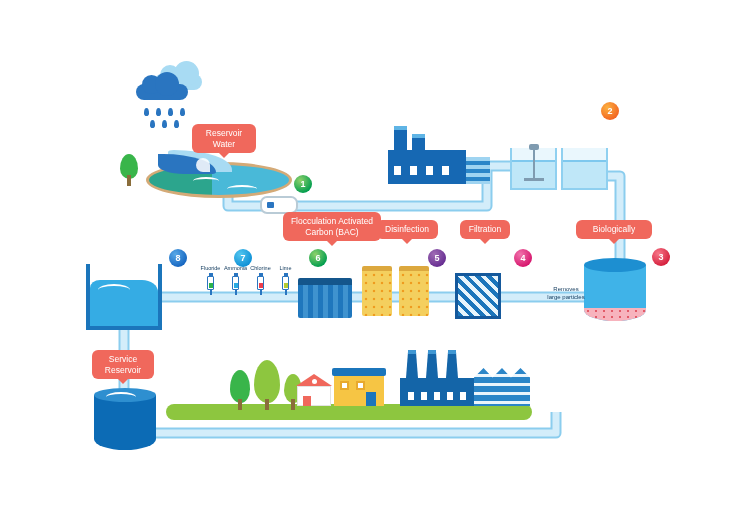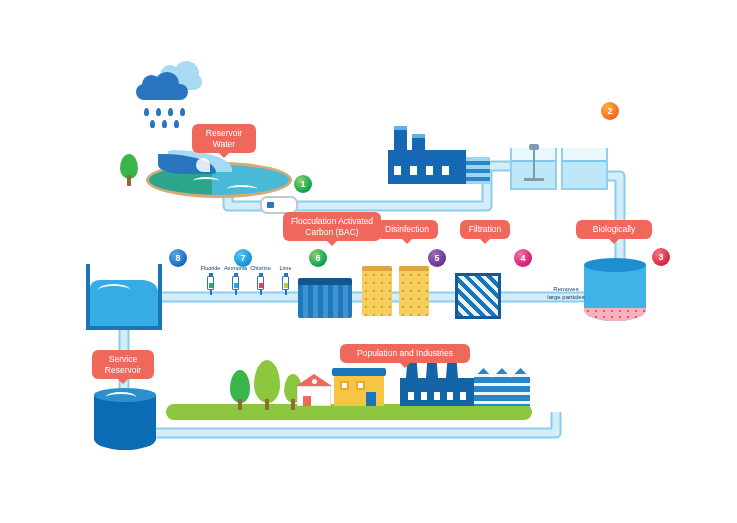--- a/index.html
+++ b/index.html
@@ -350,21 +350,20 @@
 
   <div class="tag" style="left:192px;top:124px;width:64px;">Reservoir
 Water</div>
   <div class="tag" style="left:576px;top:220px;width:76px;">Biologically</div>
   <div class="tag" style="left:460px;top:220px;width:50px;">Filtration</div>
   <div class="tag" style="left:376px;top:220px;width:62px;">Disinfection</div>
   <div class="tag" style="left:283px;top:212px;width:98px;">Flocculation Activated
 Carbon (BAC)</div>
   <div class="tag" style="left:92px;top:350px;width:62px;">Service
 Reservoir</div>
-  <div class="tag" style="left:340px;top:344px;width:130px;">Population and Industries</div>
 
   <div class="badge b-green" style="left:294px;top:175px;">1</div>
   <div class="badge b-orange" style="left:601px;top:102px;">2</div>
   <div class="badge b-red" style="left:652px;top:248px;">3</div>
   <div class="badge b-magenta" style="left:514px;top:249px;">4</div>
   <div class="badge b-purple" style="left:428px;top:249px;">5</div>
   <div class="badge b-green" style="left:309px;top:249px;">6</div>
   <div class="badge b-cyan" style="left:234px;top:249px;">7</div>
   <div class="badge b-blue" style="left:169px;top:249px;">8</div>
 

